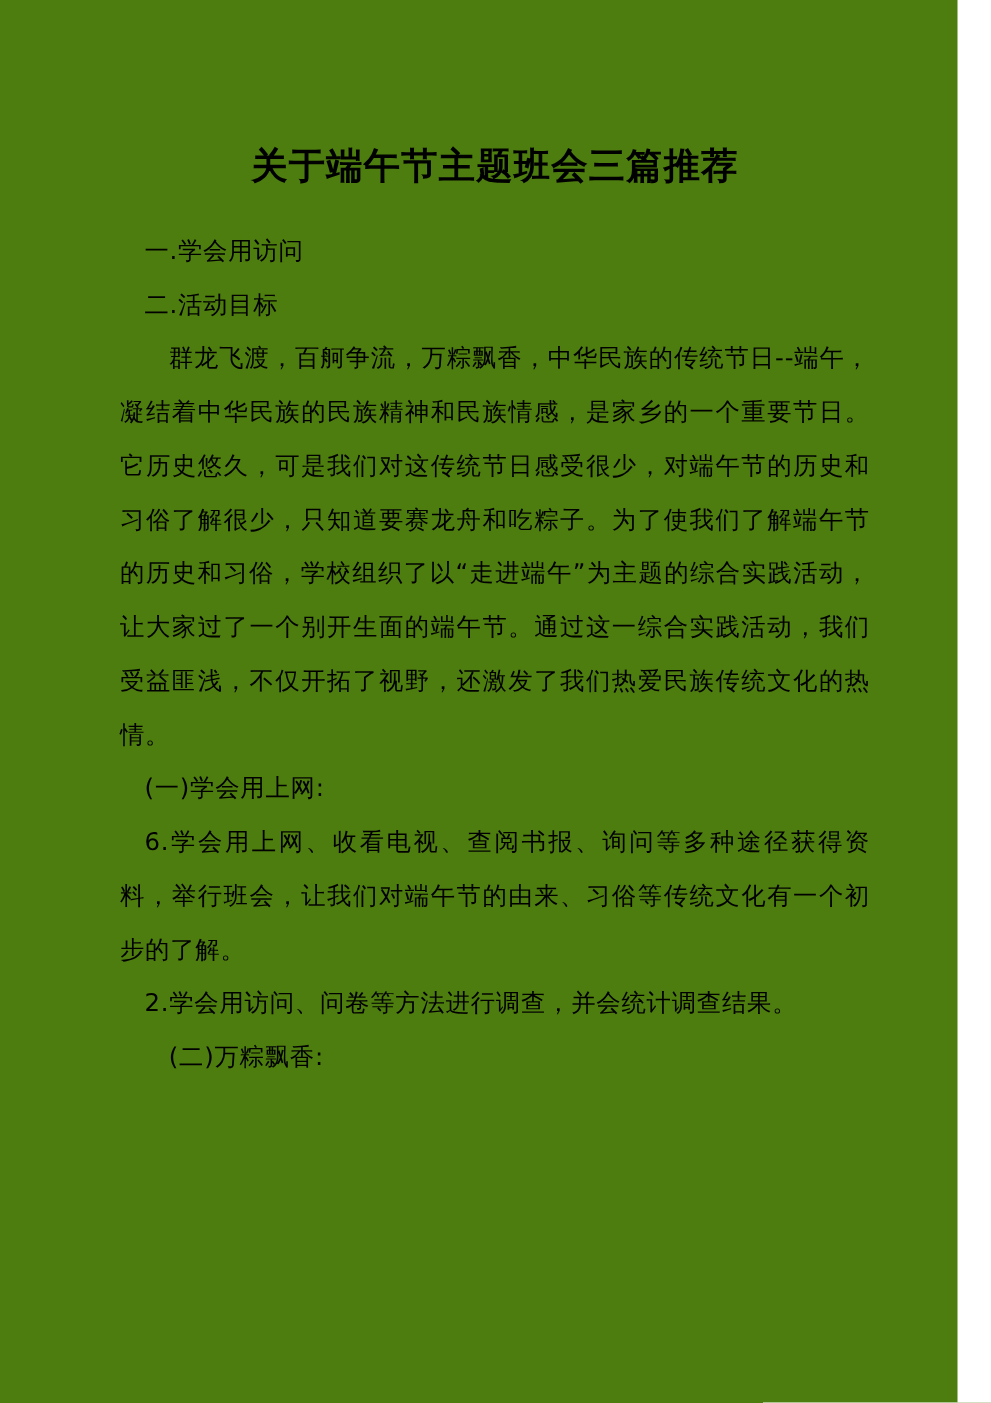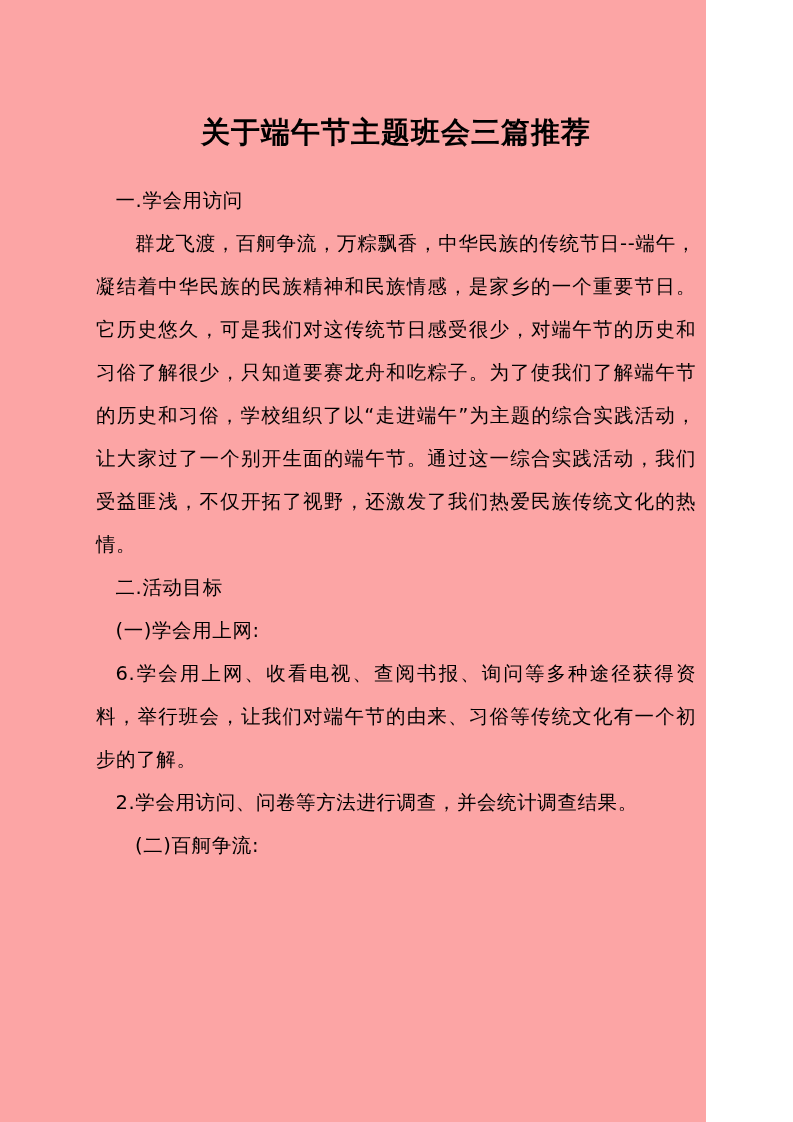--- a/index.html
+++ b/index.html
@@ -1,23 +1,23 @@
 <!DOCTYPE html>
 <html lang="zh"><head>
 <meta charset="utf-8">
 <style>
   html, body {
     margin: 0;
     padding: 0;
     background: #ffffff;
   }
   .page {
-    width: 706px;
+    width: 766px;
     height: 1122px;
-    background: #fca5a5;
+    background: #4d7c0f;
     position: relative;
     box-sizing: border-box;
     overflow: hidden;
     font-family: "DejaVu Sans", "Liberation Sans", sans-serif;
     color: #000000;
   }
   .content {
     position: absolute;
     left: 96px;
     top: 96px;
@@ -49,20 +49,20 @@
   }
 </style>
 </head>
 <body>
 
 <div class="page">
   <div class="content">
     <h1 class="doc-title">关于端午节主题班会三篇推荐</h1>
 
     <p class="para indent-1">一.学会用访问</p>
+    <p class="para indent-1">二.活动目标</p>
     <p class="para indent">群龙飞渡，百舸争流，万粽飘香，中华民族的传统节日--端午，凝结着中华民族的民族精神和民族情感，是家乡的一个重要节日。它历史悠久，可是我们对这传统节日感受很少，对端午节的历史和习俗了解很少，只知道要赛龙舟和吃粽子。为了使我们了解端午节的历史和习俗，学校组织了以“走进端午”为主题的综合实践活动，让大家过了一个别开生面的端午节。通过这一综合实践活动，我们受益匪浅，不仅开拓了视野，还激发了我们热爱民族传统文化的热情。</p>
-    <p class="para indent-1">二.活动目标</p>
     <p class="para indent-1">(一)学会用上网:</p>
     <p class="para indent-1">6.学会用上网、收看电视、查阅书报、询问等多种途径获得资料，举行班会，让我们对端午节的由来、习俗等传统文化有一个初步的了解。</p>
     <p class="para indent-1">2.学会用访问、问卷等方法进行调查，并会统计调查结果。</p>
-    <p class="para indent">(二)百舸争流:</p>
+    <p class="para indent">(二)万粽飘香:</p>
   </div>
 </div>
 
 </body></html>

